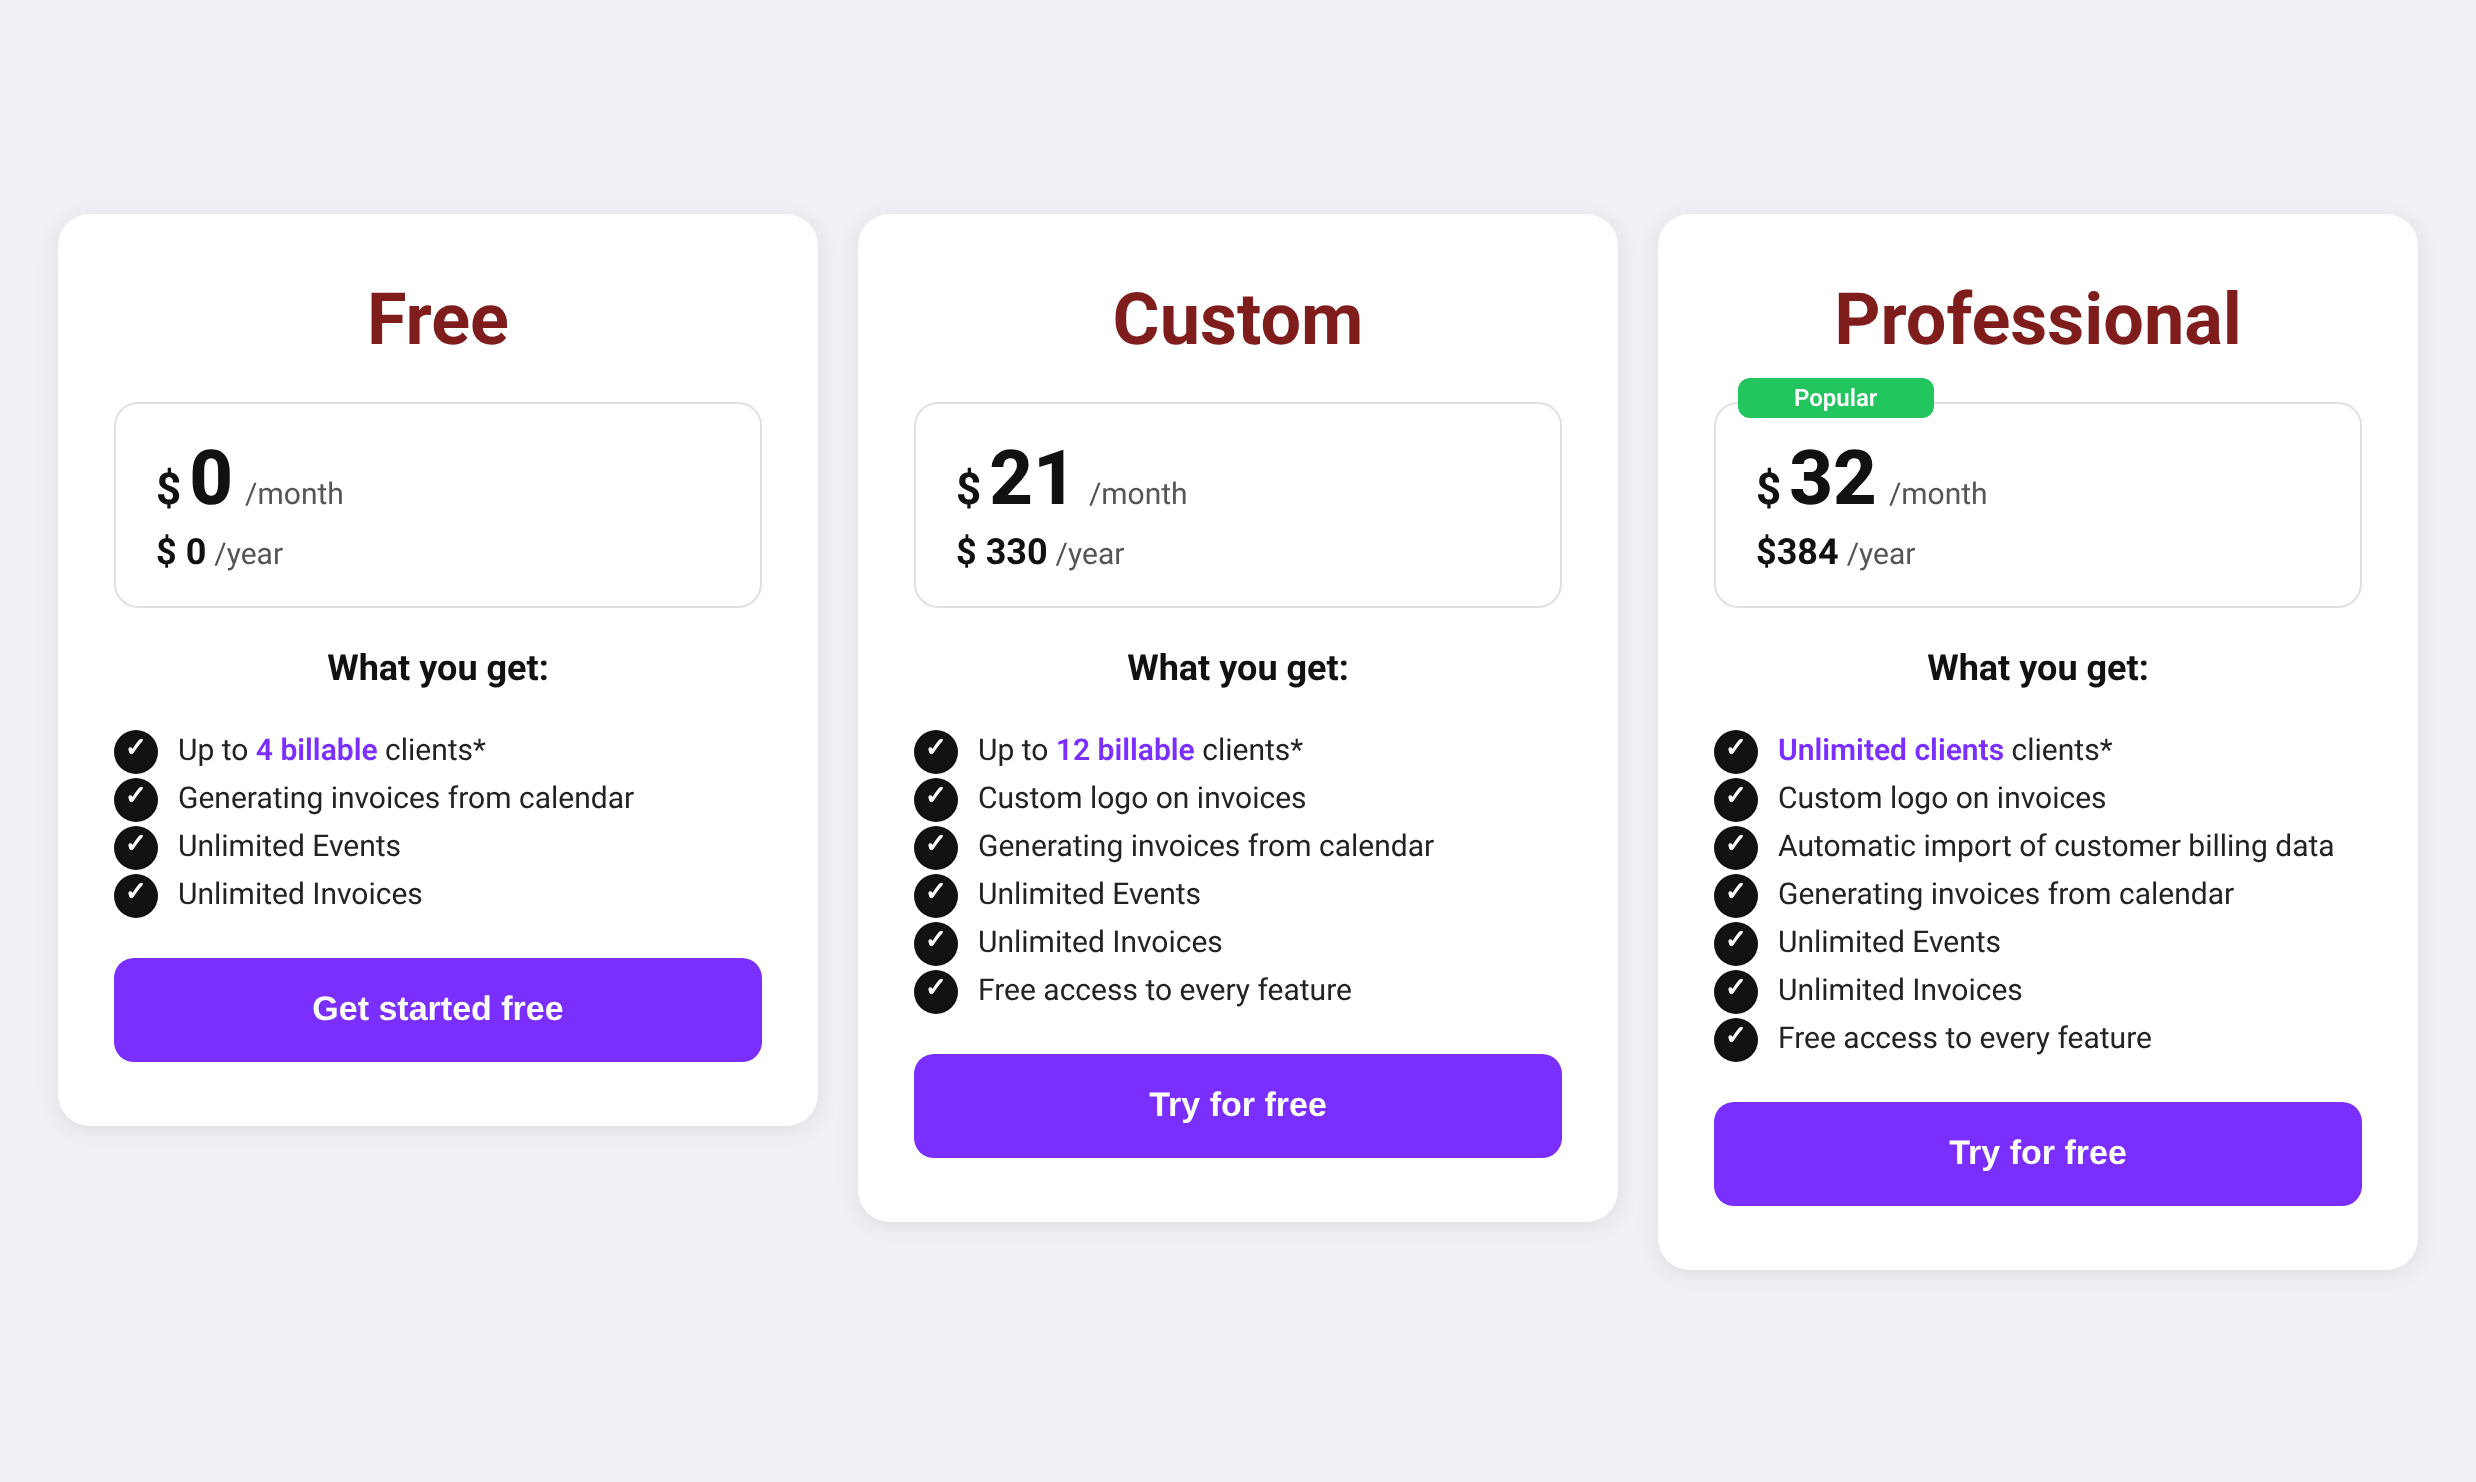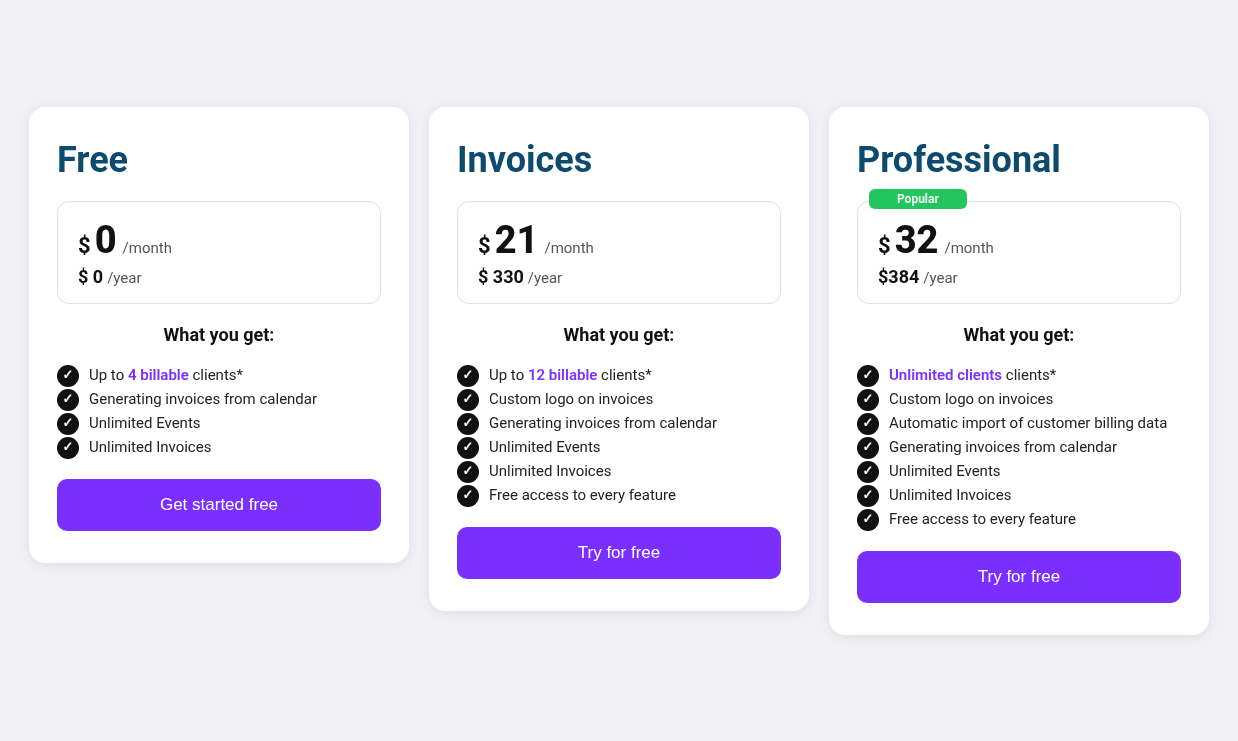--- a/index.html
+++ b/index.html
@@ -34,24 +34,24 @@
       padding: 32px 28px;
       flex: 1;
       max-width: 380px;
       box-shadow: 0 2px 12px rgba(0,0,0,0.08);
       display: flex;
       flex-direction: column;
       gap: 20px;
     }
 
     .card-title {
-      text-align: left;
+      text-align: center;
       font-size: 36px;
       font-weight: 700;
-      color: #0c4a6e;
+      color: #7f1d1d;
     }
 
     .price-box {
       border: 1.5px solid #e0e0e0;
       border-radius: 12px;
       padding: 16px 20px;
       display: flex;
       flex-direction: column;
       gap: 4px;
     }
@@ -148,21 +148,21 @@
 
     .cta-button {
       display: block;
       width: 100%;
       padding: 16px;
       background: #7B2FFF;
       color: white;
       border: none;
       border-radius: 10px;
       font-size: 17px;
-      font-weight: 400;
+      font-weight: 700;
       cursor: pointer;
       text-align: center;
       margin-top: auto;
     }
 
     .popular-badge {
       background: #22c55e;
       color: white;
       font-size: 12px;
       font-weight: 600;
@@ -215,21 +215,21 @@
       </li>
       <li class="feature-item">
         <span class="check-icon"></span>
         <span>Unlimited Invoices</span>
       </li>
     </ul>
     <button class="cta-button">Get started free</button>
   </div>
 
   <div class="pricing-card">
-    <h2 class="card-title">Invoices</h2>
+    <h2 class="card-title">Custom</h2>
     <div class="price-box">
       <div class="price-monthly">
         <span class="price-dollar-sign">$</span>
         <span class="price-amount">21</span>
         <span class="price-period">/month</span>
       </div>
       <div class="price-yearly">
         <span class="price-yearly-amount">$ <span>330</span></span>
         <span class="price-yearly-period">/year</span>
       </div>

